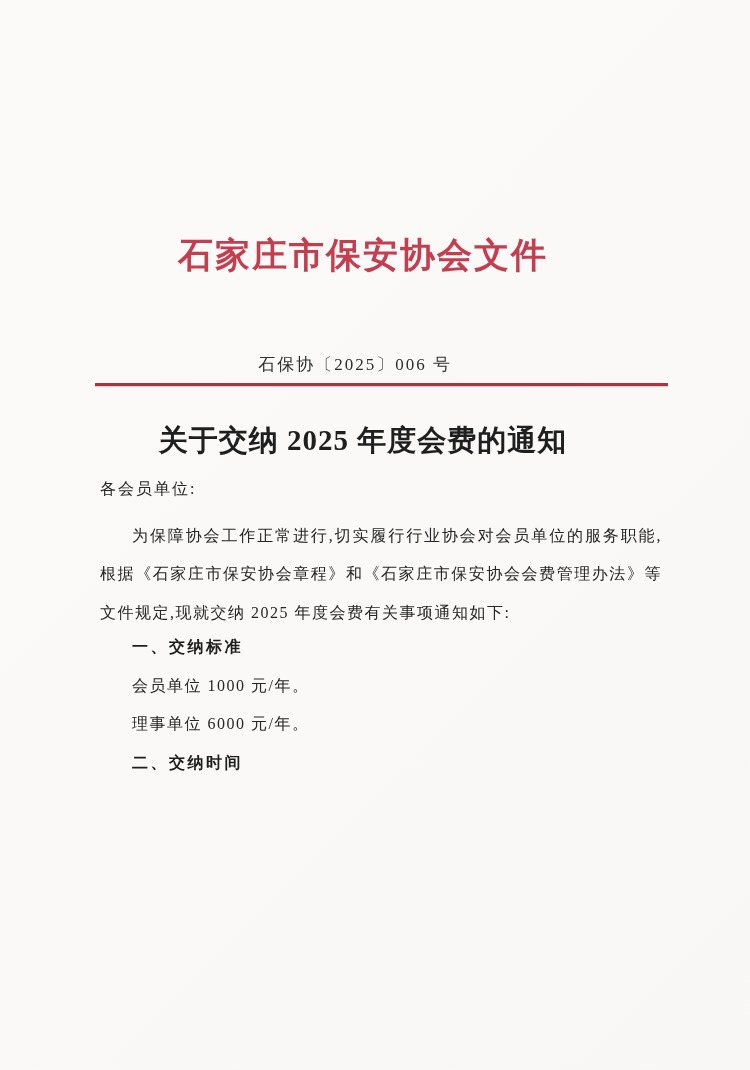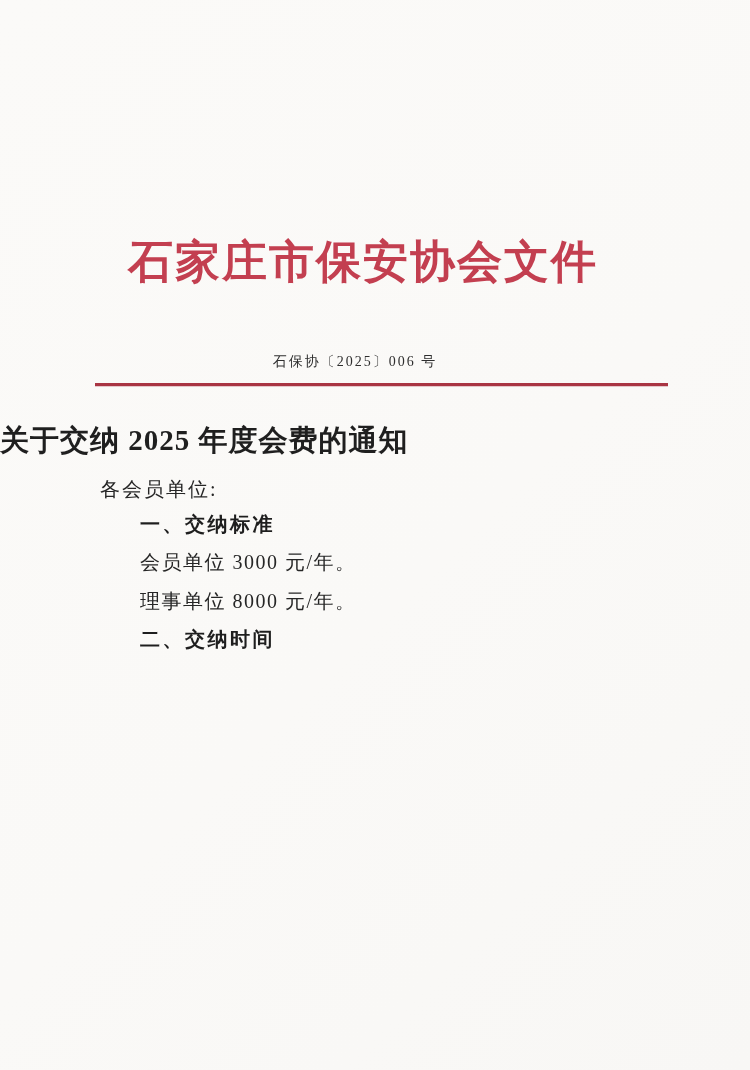--- a/index.html
+++ b/index.html
@@ -19,65 +19,66 @@
     height: 1070px;
     background: linear-gradient(135deg, #fbfaf8 0%, #faf9f7 55%, #f8f7f5 100%);
     color: #2b2b2b;
   }
   .org-title {
     position: absolute;
     top: 232px;
     left: 0;
     width: 726px;
     text-align: center;
-    font-size: 45px;
+    font-size: 35px;
     font-weight: 700;
     letter-spacing: 2px;
     color: #c33f50;
     font-family: "Liberation Serif", "DejaVu Serif", serif;
     white-space: nowrap;
   }
   .doc-number {
     position: absolute;
     top: 353px;
     left: 0;
     width: 710px;
     text-align: center;
-    font-size: 14px;
+    font-size: 17px;
     letter-spacing: 2px;
     color: #2e2e2e;
     white-space: nowrap;
   }
   .red-line {
     position: absolute;
     top: 383px;
     left: 95px;
     width: 573px;
     height: 3px;
     background: #a93543;
     box-shadow: 0 1px 0 rgba(169,53,67,0.25);
   }
   .doc-title {
     position: absolute;
     top: 421px;
     left: 0;
     width: 726px;
     margin: 0;
+    text-align: center;
     font-size: 29px;
     font-weight: 600;
     letter-spacing: 1px;
     color: #1f1f1f;
     white-space: nowrap;
   }
   .body-block {
     position: absolute;
     top: 470px;
     left: 100px;
     width: 562px;
-    font-size: 20px;
+    font-size: 16px;
     line-height: 38.5px;
     letter-spacing: 1.5px;
     color: #262626;
   }
   .body-block p {
     margin: 0;
   }
   .salutation {
     letter-spacing: 2px;
   }
@@ -110,26 +111,27 @@
   <div class="doc-number">石保协〔2025〕006 号</div>
 
   <div class="red-line"></div>
 
   <h1 class="doc-title">关于交纳 2025 年度会费的通知</h1>
 
   <div class="body-block">
 
     <p class="salutation">各会员单位:</p>
 
+    <p class="intro">为保障协会工作正常进行,切实履行行业协会对会员单位的服务职能,根据《石家庄市保安协会章程》和《石家庄市保安协会会费管理办法》等文件规定,现就交纳 2025 年度会费有关事项通知如下:</p>
 
     <p class="sec-heading first">一、交纳标准</p>
 
-    <p class="item">会员单位 3000 元/年。</p>
+    <p class="item">会员单位 1000 元/年。</p>
 
-    <p class="item">理事单位 8000 元/年。</p>
+    <p class="item">理事单位 6000 元/年。</p>
 
 
 
     <p class="sec-heading">二、交纳时间</p>
 
 
   </div>
 </div>
 
 </body></html>

